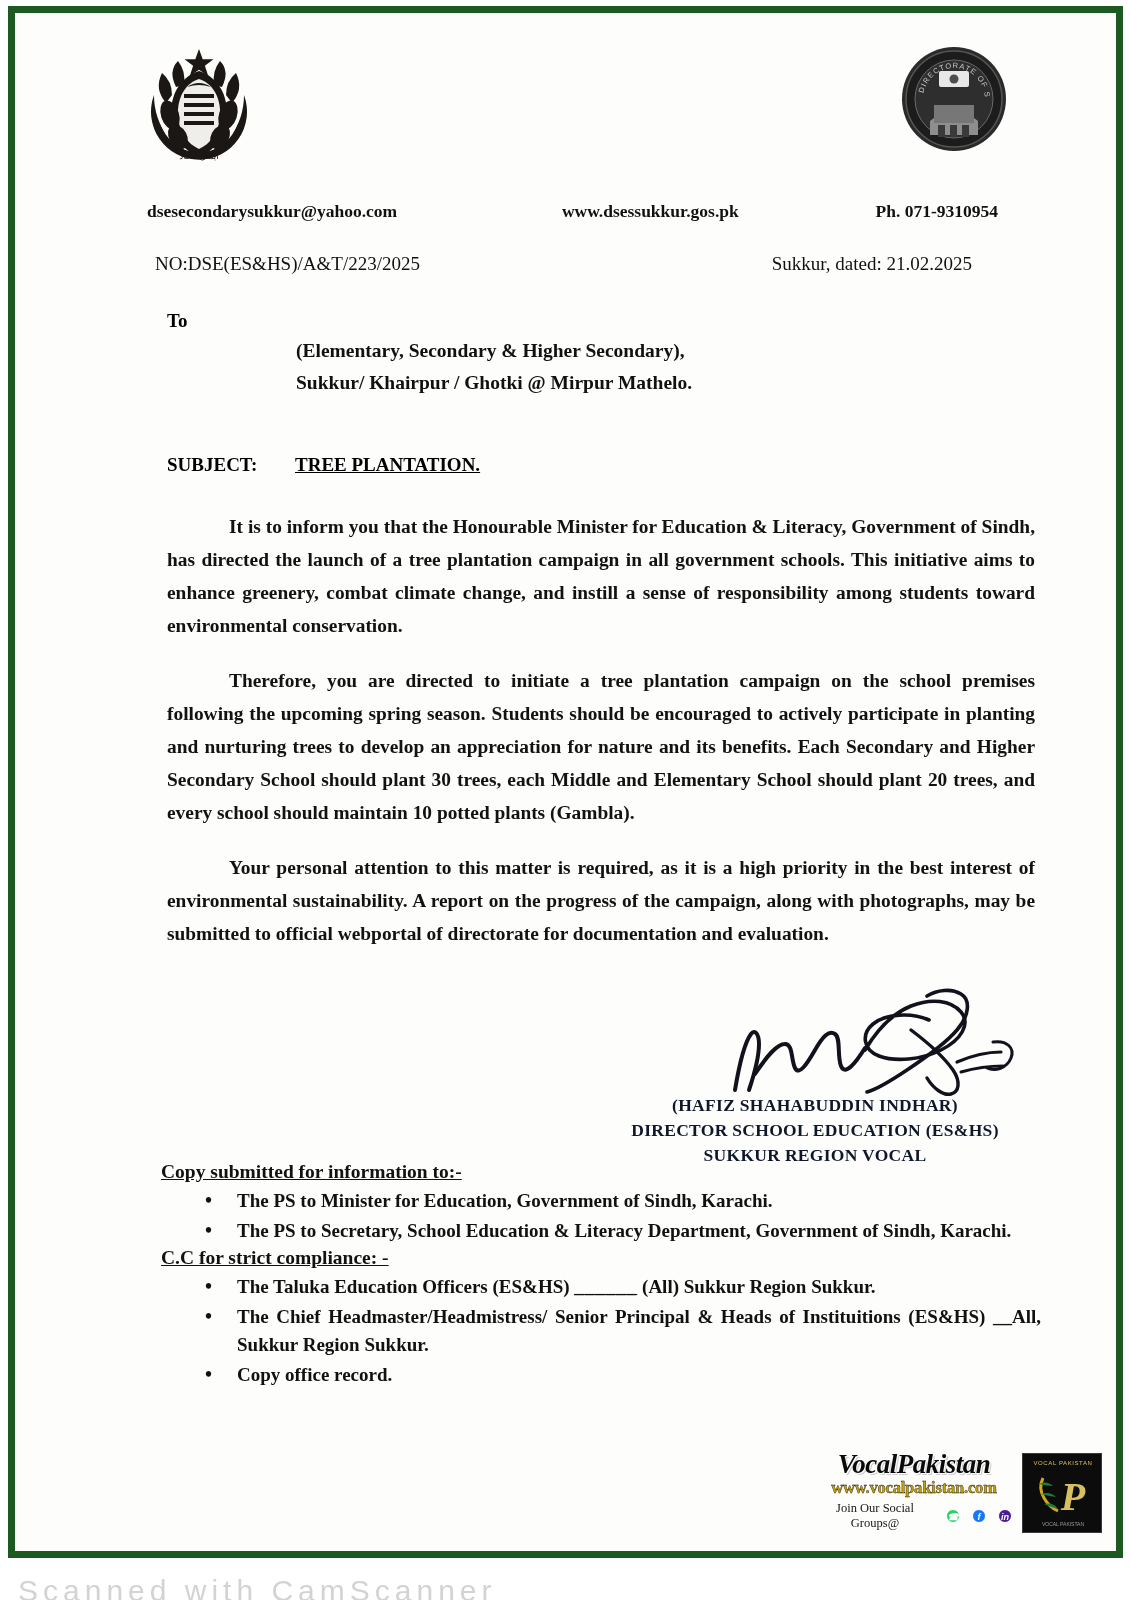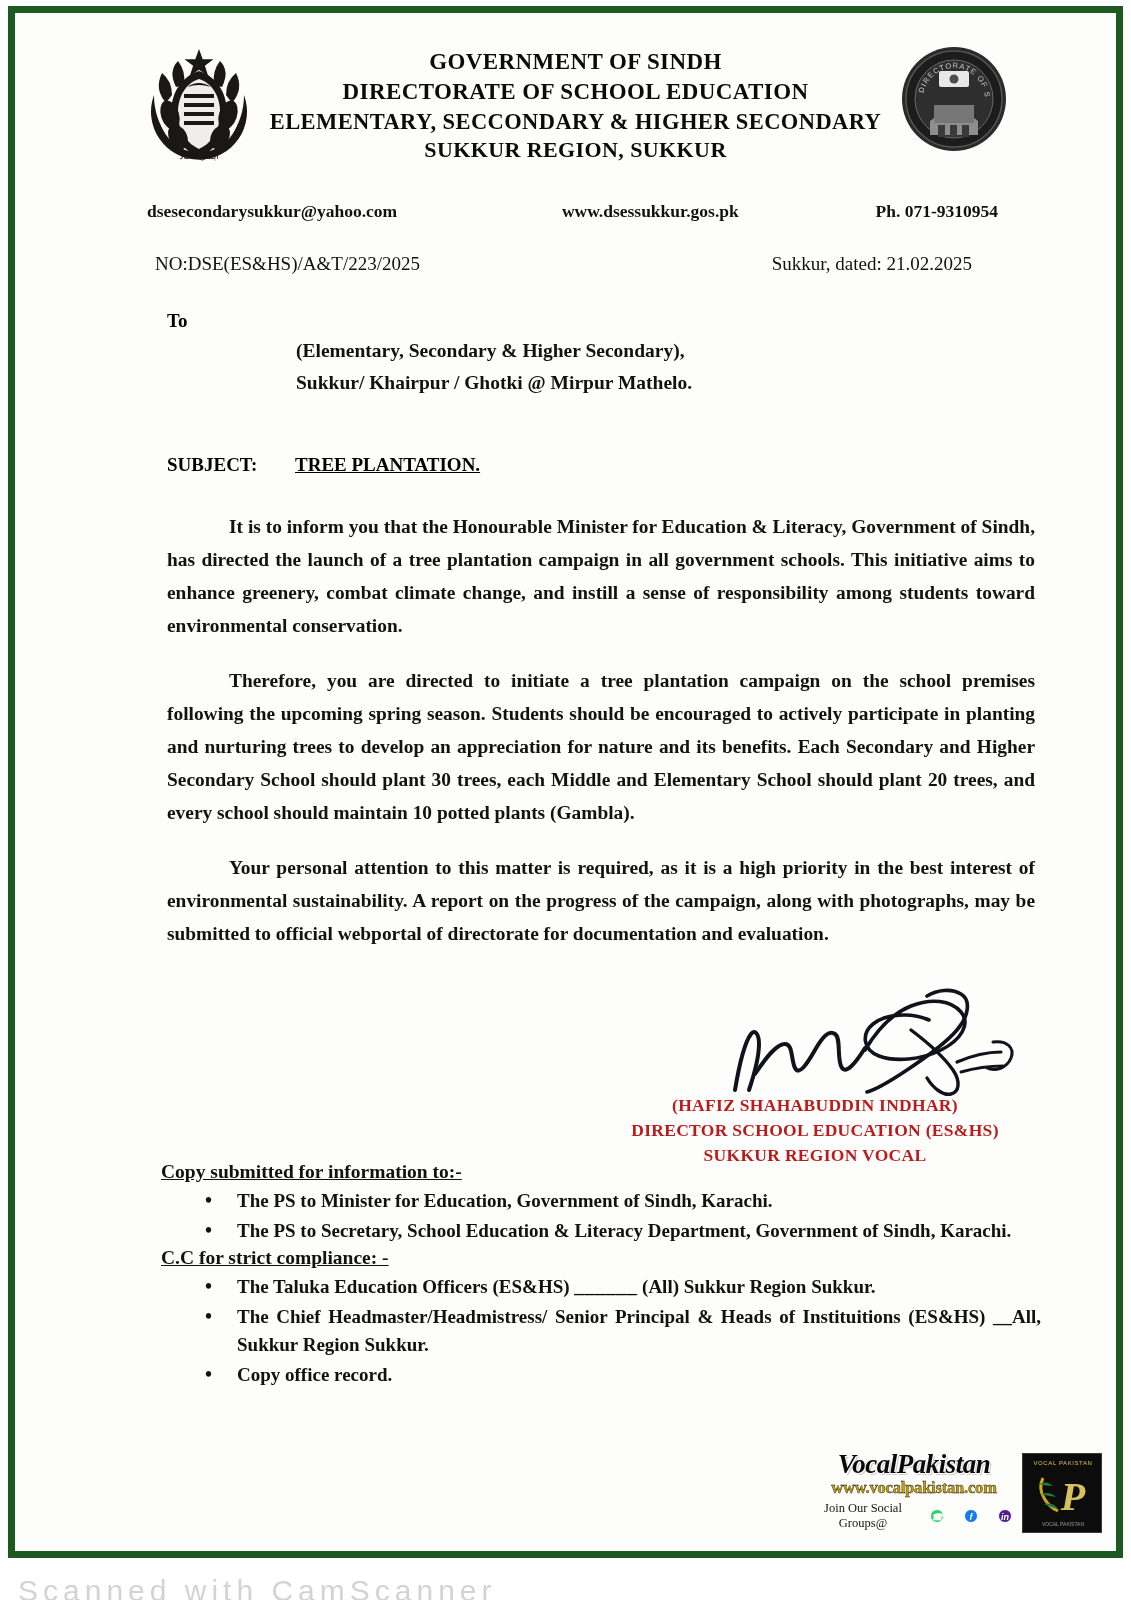--- a/index.html
+++ b/index.html
@@ -164,21 +164,21 @@
   }
   .signature-block {
     position: absolute;
     left: 560px;
     width: 480px;
     top: 1080px;
     text-align: center;
     font-size: 17.5px;
     font-weight: bold;
     line-height: 1.42;
-    color: #b91c1c;
+    color: #0f172a;
     letter-spacing: 0.3px;
   }
 
   
   .dist {
     position: absolute;
     left: 146px;
     width: 880px;
     top: 1148px;
     color: #111;
@@ -247,21 +247,21 @@
     line-height: 1.25;
     letter-spacing: -0.2px;
   }
   .brand-social {
     font-family: "Liberation Serif", serif;
     font-size: 12.5px;
     color: #141414;
     display: flex;
     align-items: center;
     justify-content: center;
-    gap: 20px;
+    gap: 12px;
     margin-top: 2px;
   }
   .soc {
     width: 14px; height: 14px; border-radius: 50%;
     display: inline-block;
     position: relative;
     flex: none;
     border: 1px solid #ffffff;
   }
   .soc-wa { background: #25d366; }
@@ -333,26 +333,20 @@
           <path d="M82 50 q8 -16 -2 -26 q-8 10 -6 24 Z"></path>
           <ellipse cx="30" cy="78" rx="9" ry="15" transform="rotate(-18 30 78)"></ellipse>
           <ellipse cx="88" cy="78" rx="9" ry="15" transform="rotate(18 88 78)"></ellipse>
           <ellipse cx="38" cy="100" rx="9" ry="13" transform="rotate(-28 38 100)"></ellipse>
           <ellipse cx="80" cy="100" rx="9" ry="13" transform="rotate(28 80 100)"></ellipse>
         </g>
         <path d="M24 104 q35 26 70 0 q-35 34 -70 0 Z" fill="#1a1714"></path>
         <text x="59" y="122" font-size="9" text-anchor="middle" fill="#1a1714" font-family="'Liberation Serif',serif">ايمان اتحاد</text>
       </svg>
 
-      <div class="org-lines">
-        <div class="org-l1">GOVERNMENT OF SINDH</div>
-        <div class="org-l2">DIRECTORATE OF SCHOOL EDUCATION</div>
-        <div class="org-l3">ELEMENTARY, SECCONDARY &amp; HIGHER SECONDARY</div>
-        <div class="org-l4">SUKKUR REGION, SUKKUR</div>
-      </div>
 
       <svg class="seal-right" viewBox="0 0 108 108">
         <circle cx="54" cy="54" r="52" fill="#2a2a2a"></circle>
         <circle cx="54" cy="54" r="48" fill="#1c1c1c" stroke="#555" stroke-width="1.5"></circle>
         <circle cx="54" cy="54" r="39" fill="#2e2e2e" stroke="#6a6a6a" stroke-width="1"></circle>
         <path id="sealarc" d="M54 18 m-31 36 a31 31 0 0 1 62 0" fill="none"></path>
         <text font-size="7.5" fill="#c9c9c9" font-family="'Liberation Sans',sans-serif" letter-spacing="1.1">
           <textPath href="#sealarc" startOffset="6%">DIRECTORATE OF SCHOOL EDU</textPath>
         </text>
         <rect x="39" y="26" width="30" height="16" rx="2" fill="#e8e8e8"></rect>

